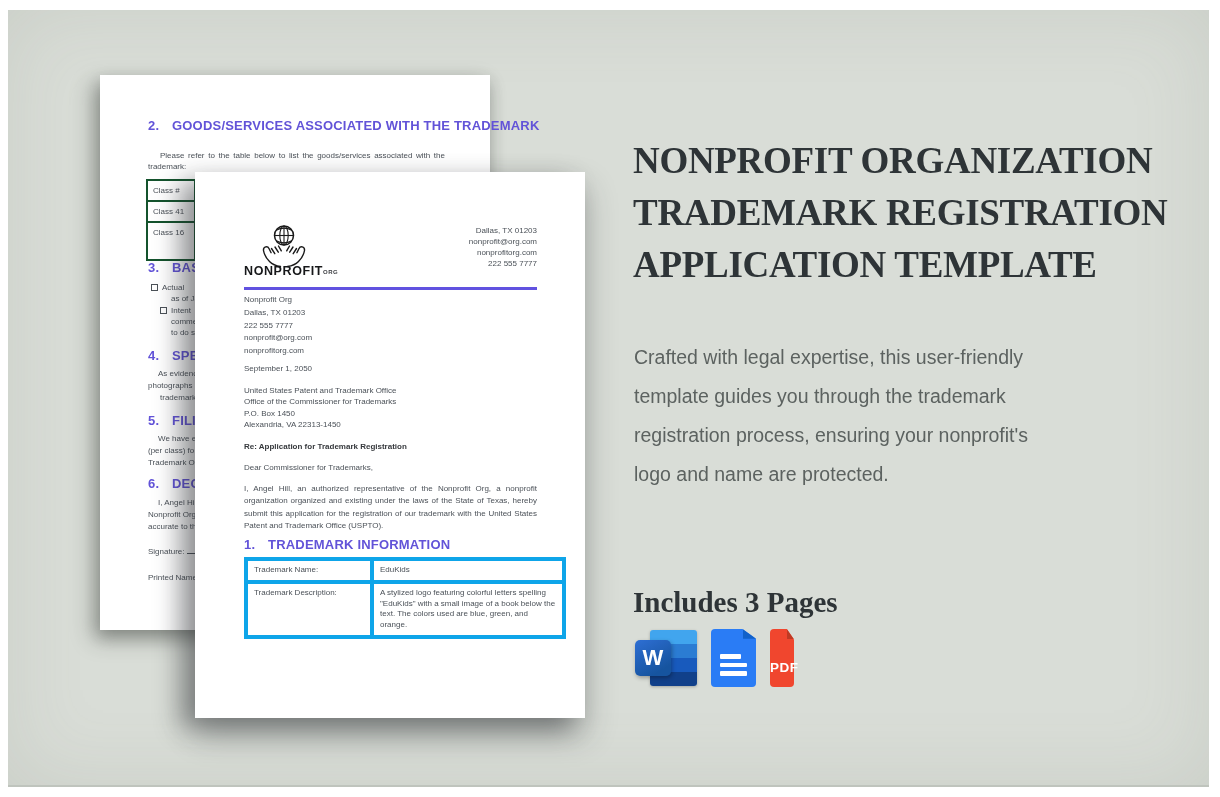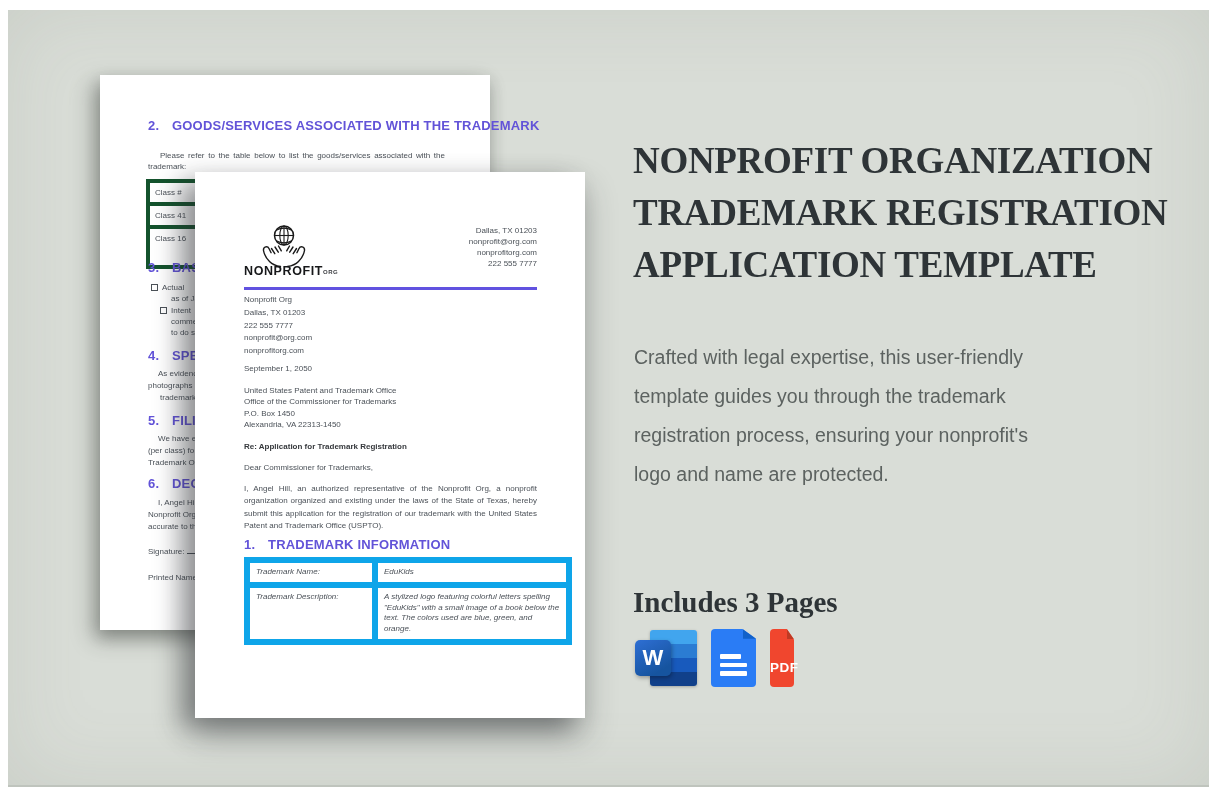--- a/index.html
+++ b/index.html
@@ -17,35 +17,35 @@
   .doc{color:#4b5158;font-size:8px;line-height:11px;}
   .abs{position:absolute;}
   .nowrap{white-space:nowrap;}
   .sec{position:absolute;left:48px;color:#6253d8;font-weight:bold;font-size:13px;letter-spacing:.2px;white-space:nowrap;}
   .sec .num{display:inline-block;width:24px;}
   .purple-rule{position:absolute;height:3px;background:#6152e0;}
 
   
   .p2-intro{left:48px;top:75px;width:297px;text-align:justify;text-indent:12px;}
   .p2-table{position:absolute;left:46px;top:104px;border-collapse:collapse;font-size:8px;color:#4b5158;}
-  .p2-table td{border:4px solid #14532d;padding:4px 5px;vertical-align:top;}
+  .p2-table td{border:2px solid #14532d;padding:4px 5px;vertical-align:top;}
   .p2-table .c1{width:36px;}
   .p2-table .c2{width:240px;}
   .cbx{display:inline-block;width:5px;height:5px;border:1px solid #4b5158;margin-right:4px;vertical-align:-1px;}
 
   
   .logo-icon{left:64px;top:50px;}
   .brand{left:49px;top:94px;font-weight:bold;color:#17181a;font-size:12.5px;letter-spacing:.6px;white-space:nowrap;}
   .brand .suffix{font-size:6px;font-weight:bold;letter-spacing:.5px;vertical-align:1px;color:#3a3c40;}
   .hdr-contact{right:48px;top:53px;text-align:right;}
   .sender{left:49px;top:122px;line-height:12.8px;}
   .recipient{left:49px;top:213px;line-height:11.3px;}
   .p1-para{left:49px;top:311px;width:293px;text-align:justify;line-height:12.4px;}
   .p1-table{position:absolute;left:49px;top:385px;border-collapse:collapse;font-size:8px;color:#4b5158;}
-  .p1-table td{border:6px solid #0ea5e9;padding:4px 6px;vertical-align:top;line-height:10.8px;font-style:italic;}
+  .p1-table td{border:4px solid #0ea5e9;padding:4px 6px;vertical-align:top;line-height:10.8px;}
   .p1-table .c1{width:110px;}
   .p1-table .c2{width:176px;}
 
   
   .title-line{position:relative;font-family:"Liberation Serif",serif;font-weight:bold;color:#2e3437;
               font-size:37px;line-height:52px;letter-spacing:-.3px;white-space:nowrap;}
   .title-wrap{position:absolute;left:625px;top:125px;}
   .desc-wrap{position:absolute;left:626px;top:328px;color:#5c6260;font-size:19.5px;line-height:39px;}
   .includes{position:absolute;left:625px;top:576px;font-family:"Liberation Serif",serif;font-weight:bold;
             color:#2e3437;font-size:29px;white-space:nowrap;}

